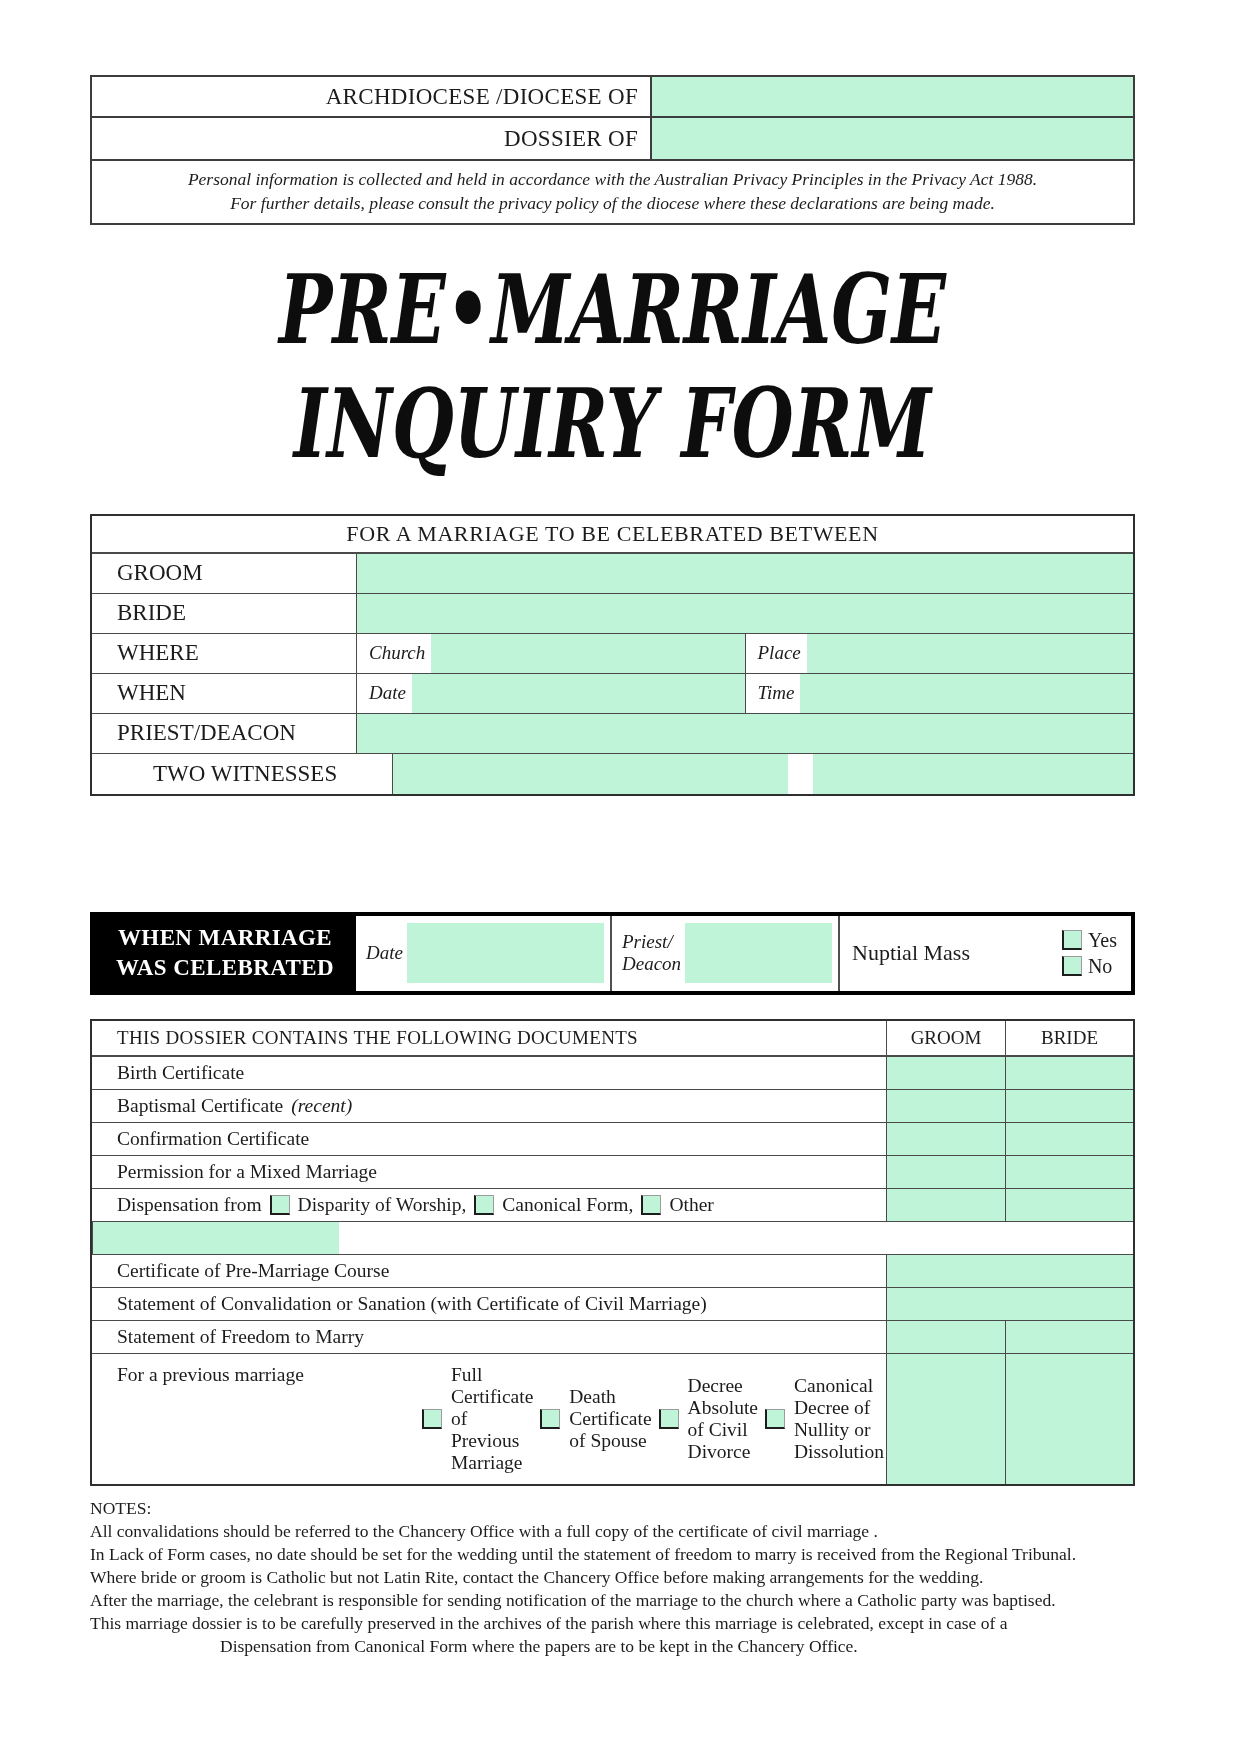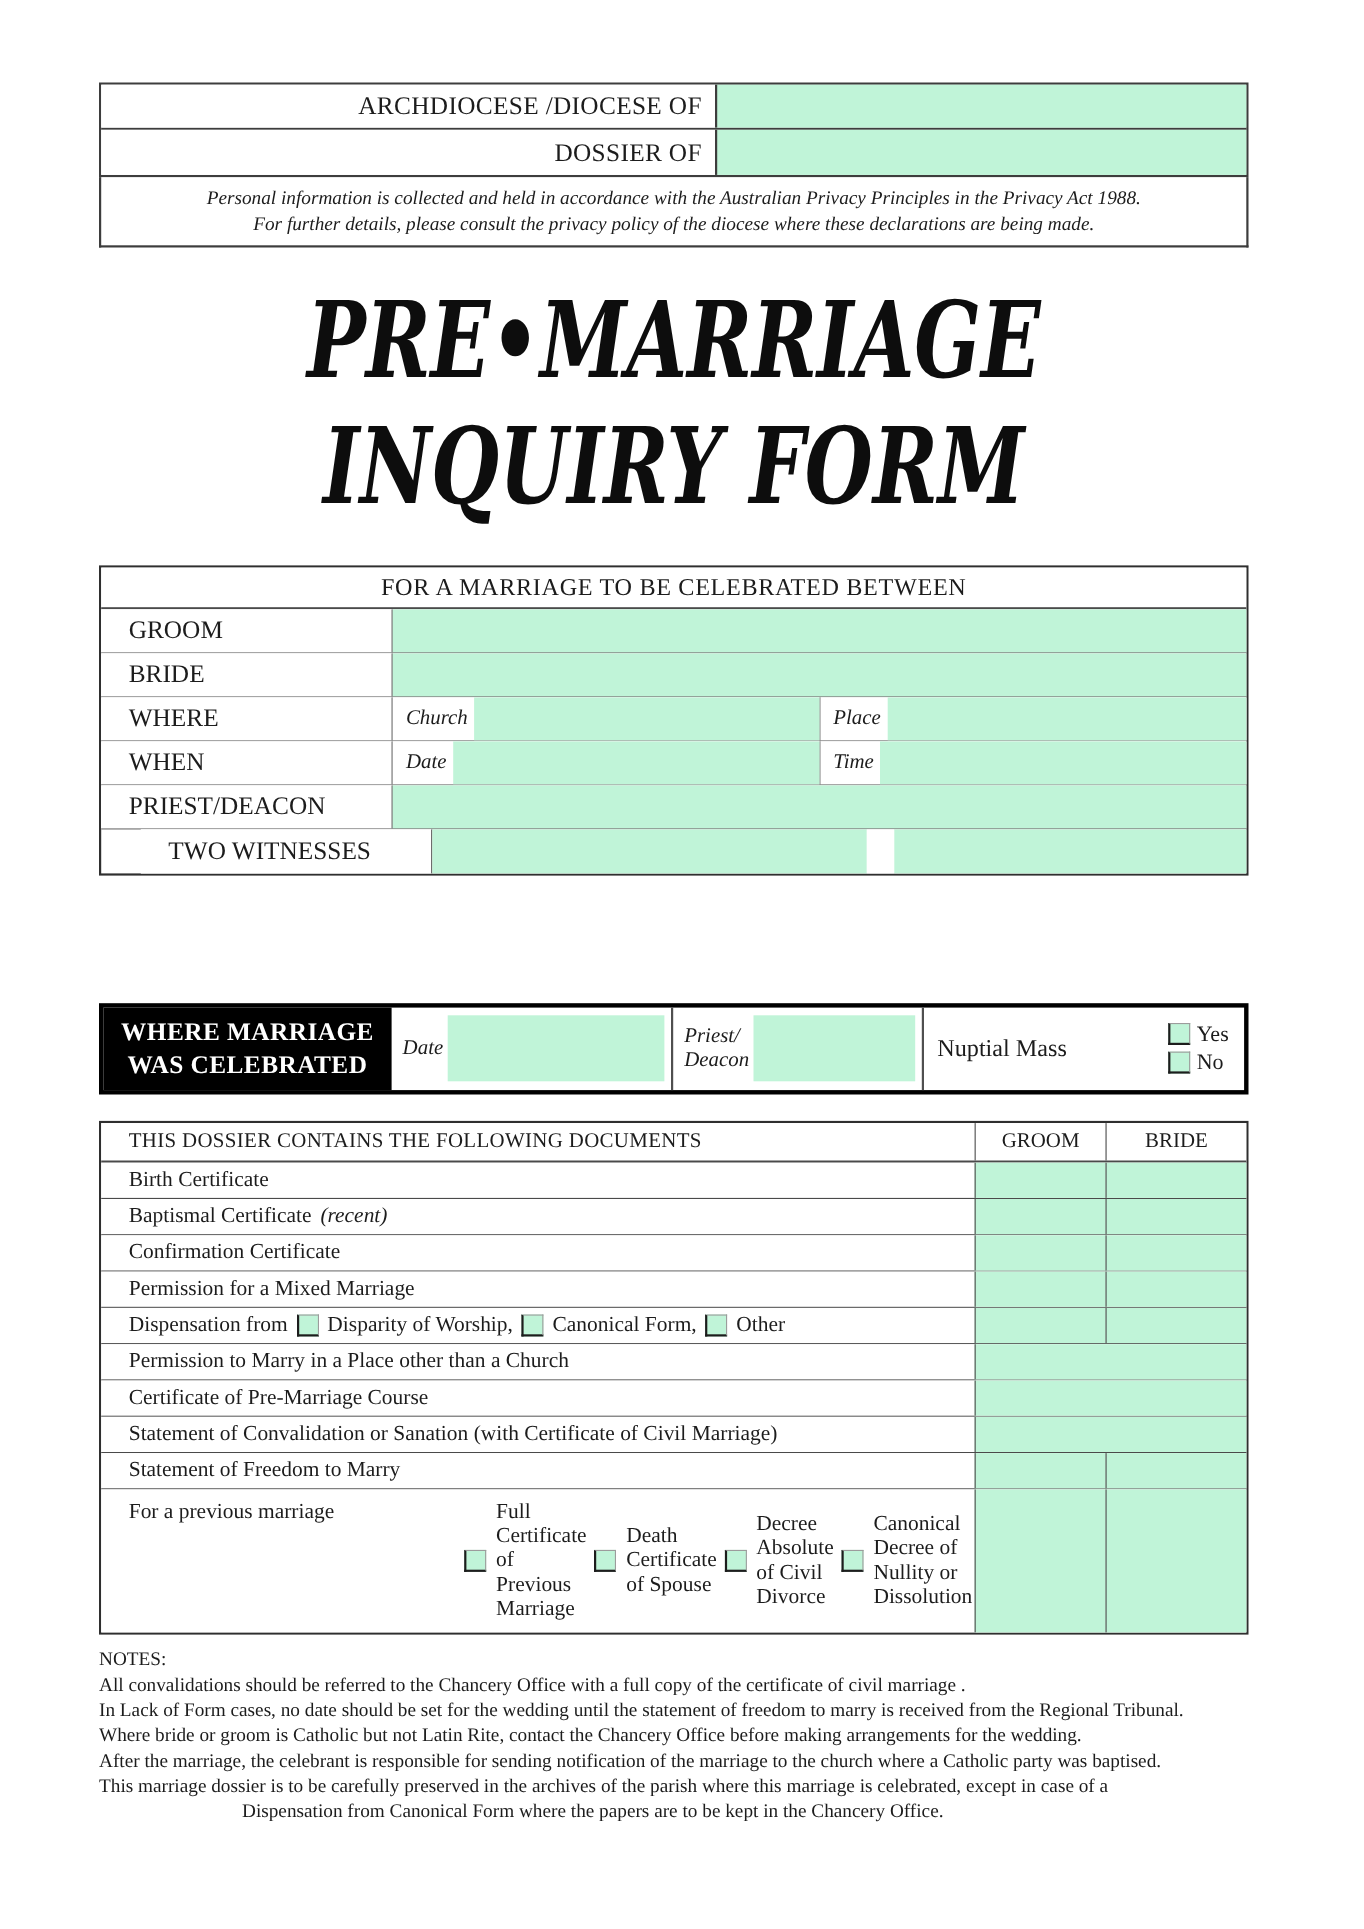--- a/index.html
+++ b/index.html
@@ -158,21 +158,21 @@
     <div class="m-row">
       <div class="m-label">TWO WITNESSES</div>
       <div class="wit1 green" style="background-color: rgb(192, 244, 216);"></div>
       <div class="wit-gap"></div>
       <div class="wit2 green" style="background-color: rgb(192, 244, 216);"></div>
     </div>
   </div>
 
   <div class="celebrated">
     <div class="cel-title">
-      <div>WHERE MARRIAGE</div>
+      <div>WHEN MARRIAGE</div>
       <div>WAS CELEBRATED</div>
     </div>
     <div class="cel-cell cel-date">
       <span class="cel-ital">Date</span>
       <div class="cel-green green" style="background-color: rgb(192, 244, 216);"></div>
     </div>
     <div class="cel-cell cel-priest">
       <span class="cel-ital">
         <span>Priest/</span><br><span>Deacon</span>
       </span>
@@ -235,21 +235,20 @@
         <span class="cb green" style="background-color: rgb(192, 244, 216);"></span>
         <span>Canonical Form,</span>
         <span class="cb green" style="background-color: rgb(192, 244, 216);"></span>
         <span>Other</span>
       </div>
       <div class="d-cell col-groom green" style="background-color: rgb(192, 244, 216);"></div>
       <div class="d-cell col-bride green" style="background-color: rgb(192, 244, 216);"></div>
     </div>
 
     <div class="d-row">
-      <div class="d-label">Permission to Marry in a Place other than a Church</div>
       <div class="d-cell merged green" style="background-color: rgb(192, 244, 216);"></div>
     </div>
 
     <div class="d-row">
       <div class="d-label">Certificate of Pre-Marriage Course</div>
       <div class="d-cell merged green" style="background-color: rgb(192, 244, 216);"></div>
     </div>
 
     <div class="d-row">
       <div class="d-label">Statement of Convalidation or Sanation (with Certificate of Civil Marriage)</div>

